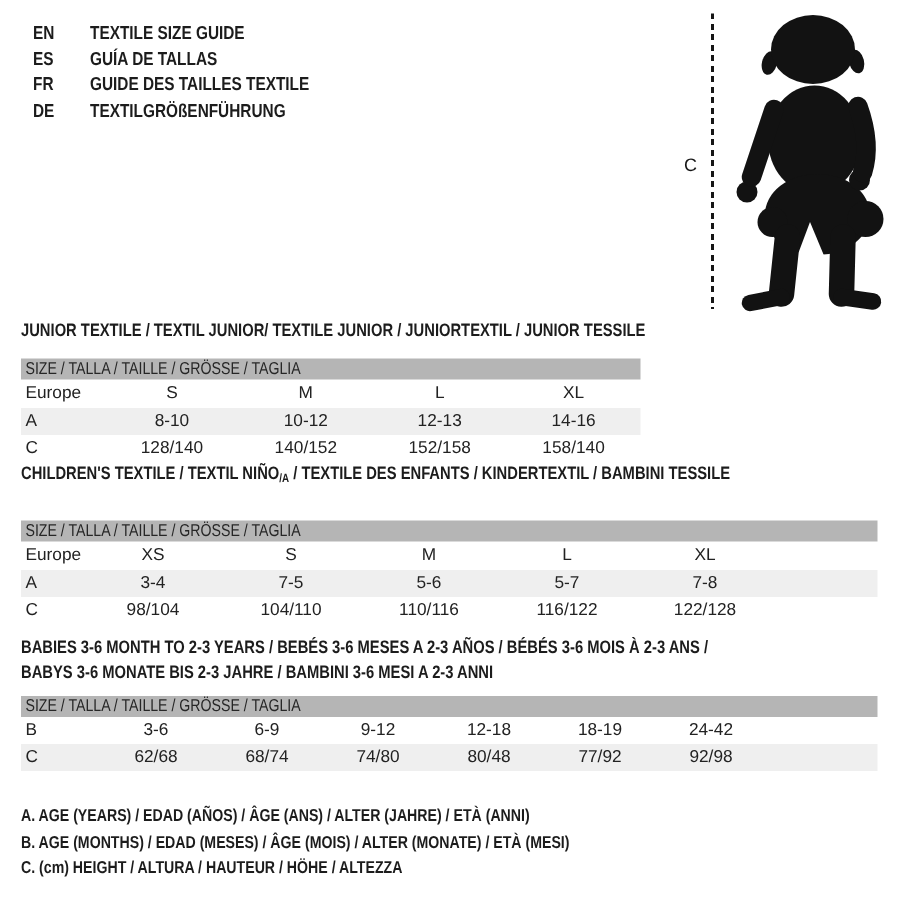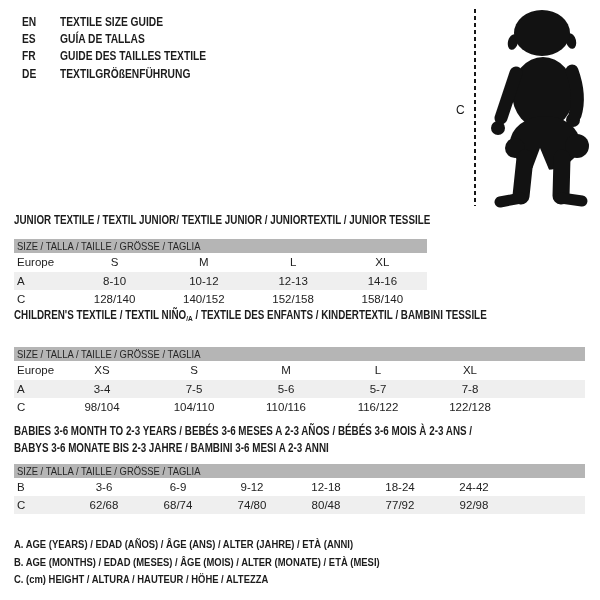--- a/index.html
+++ b/index.html
@@ -162,21 +162,21 @@
   <div class="grid t3">
     <div class="band">
       <span class="cond">SIZE / TALLA / TAILLE / GRÖSSE / TAGLIA</span>
     </div>
     <div class="grow">
       <span class="lab">B</span>
       <span class="c">3-6</span>
       <span class="c">6-9</span>
       <span class="c">9-12</span>
       <span class="c">12-18</span>
-      <span class="c">18-24</span>
+      <span class="c">18-19</span>
       <span class="c">24-42</span>
     </div>
     <div class="grow shade">
       <span class="lab">C</span>
       <span class="c">62/68</span>
       <span class="c">68/74</span>
       <span class="c">74/80</span>
       <span class="c">80/48</span>
       <span class="c">77/92</span>
       <span class="c">92/98</span>

